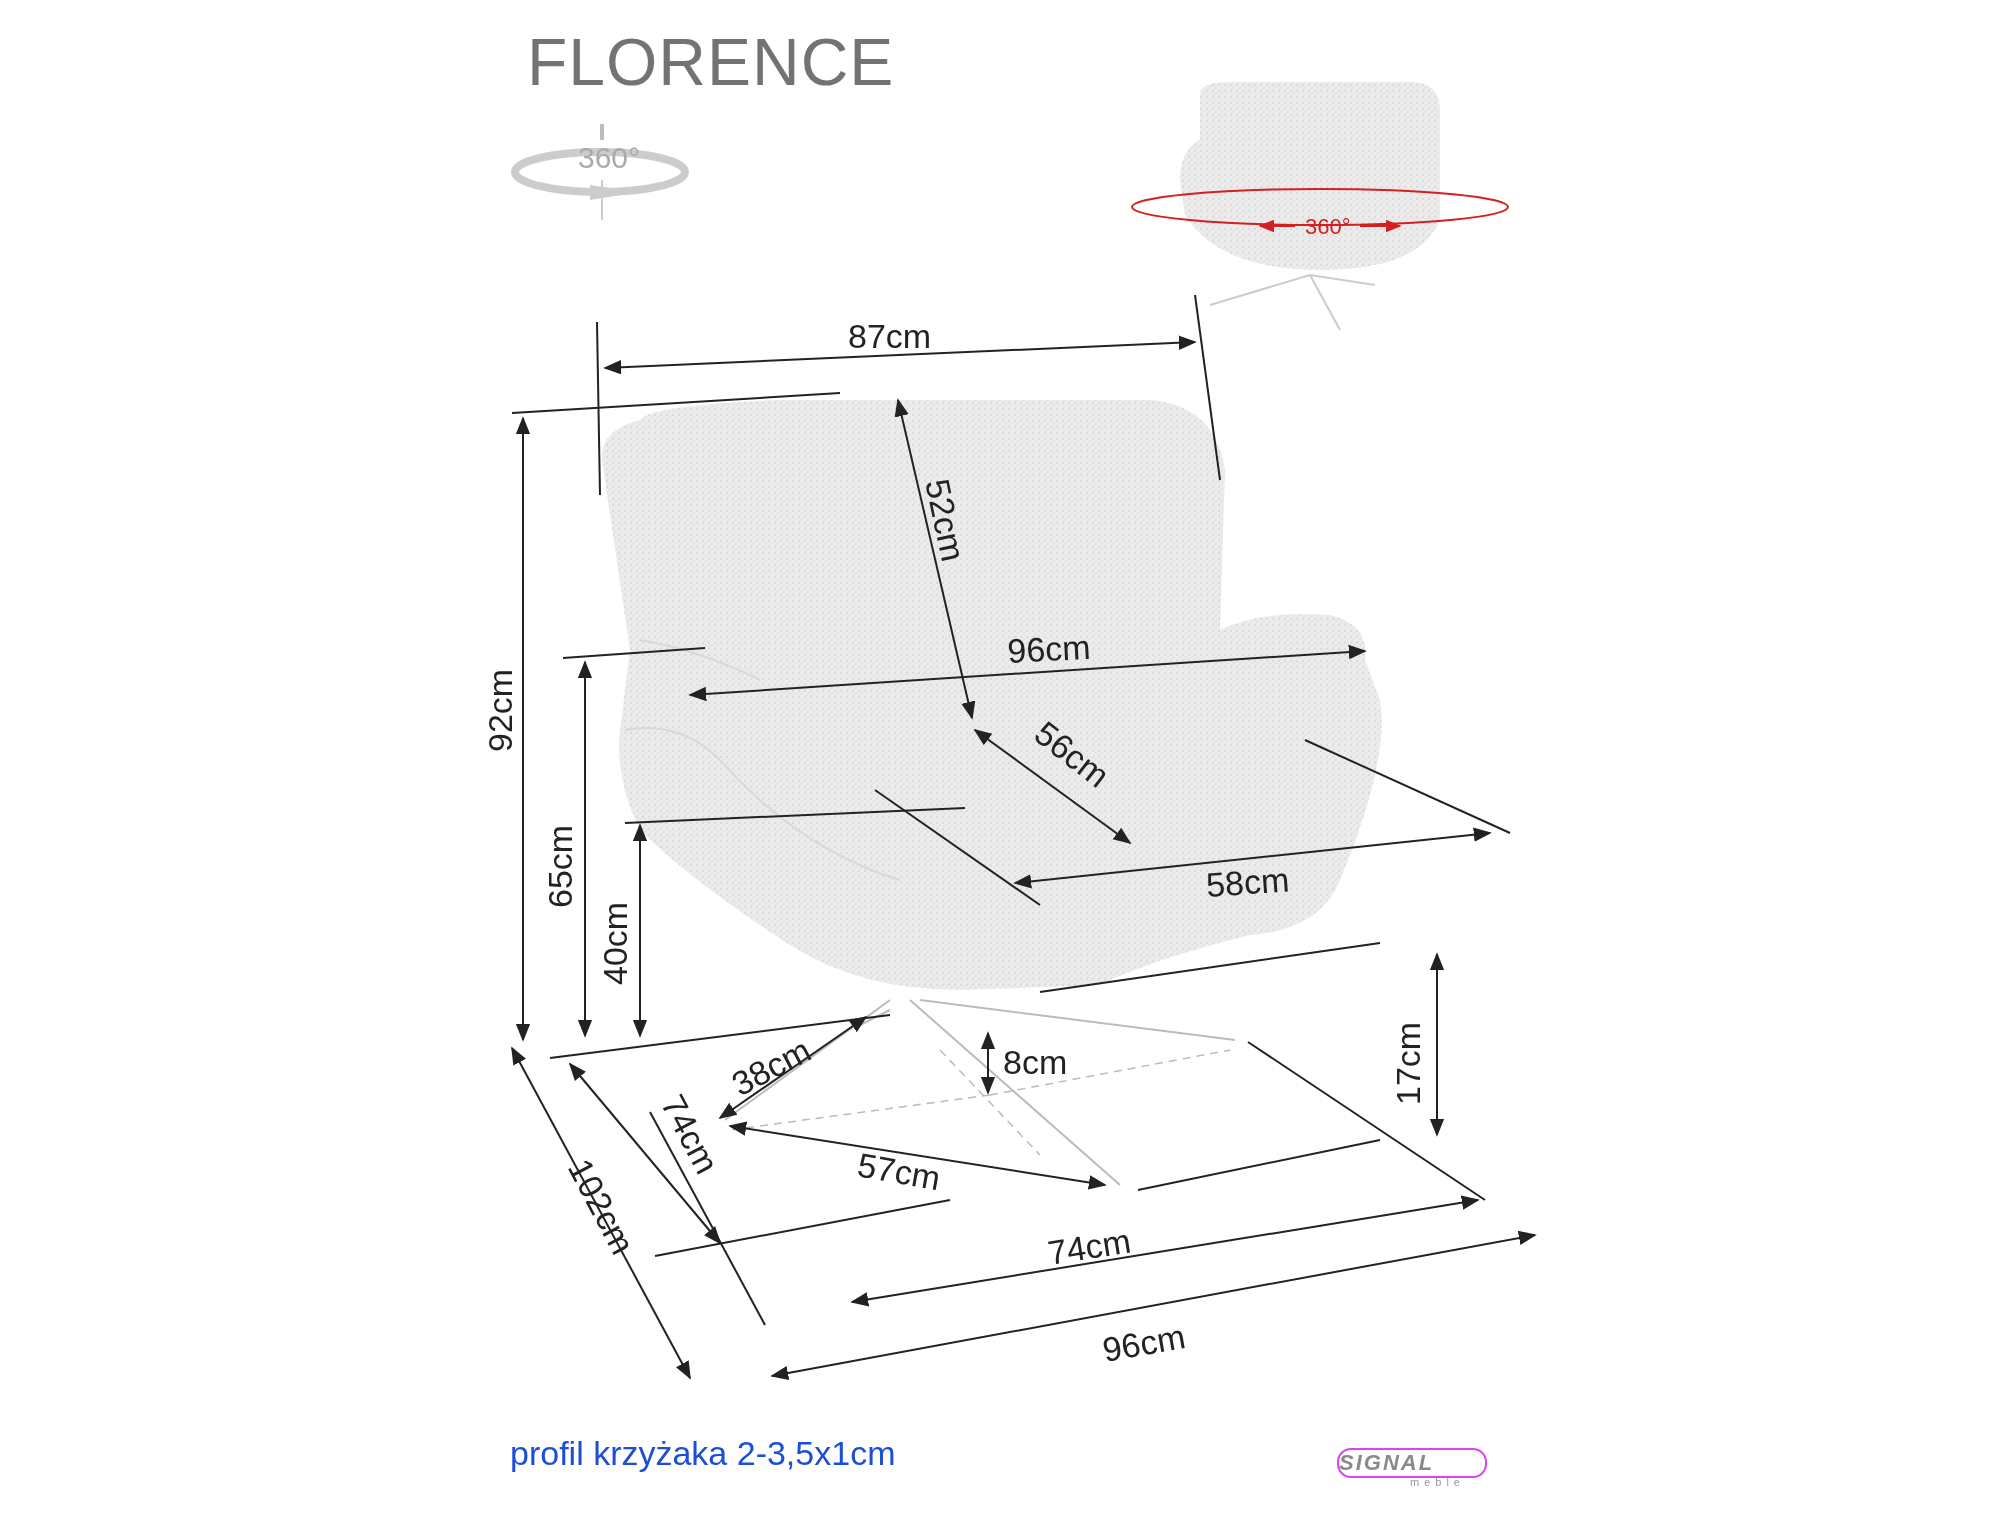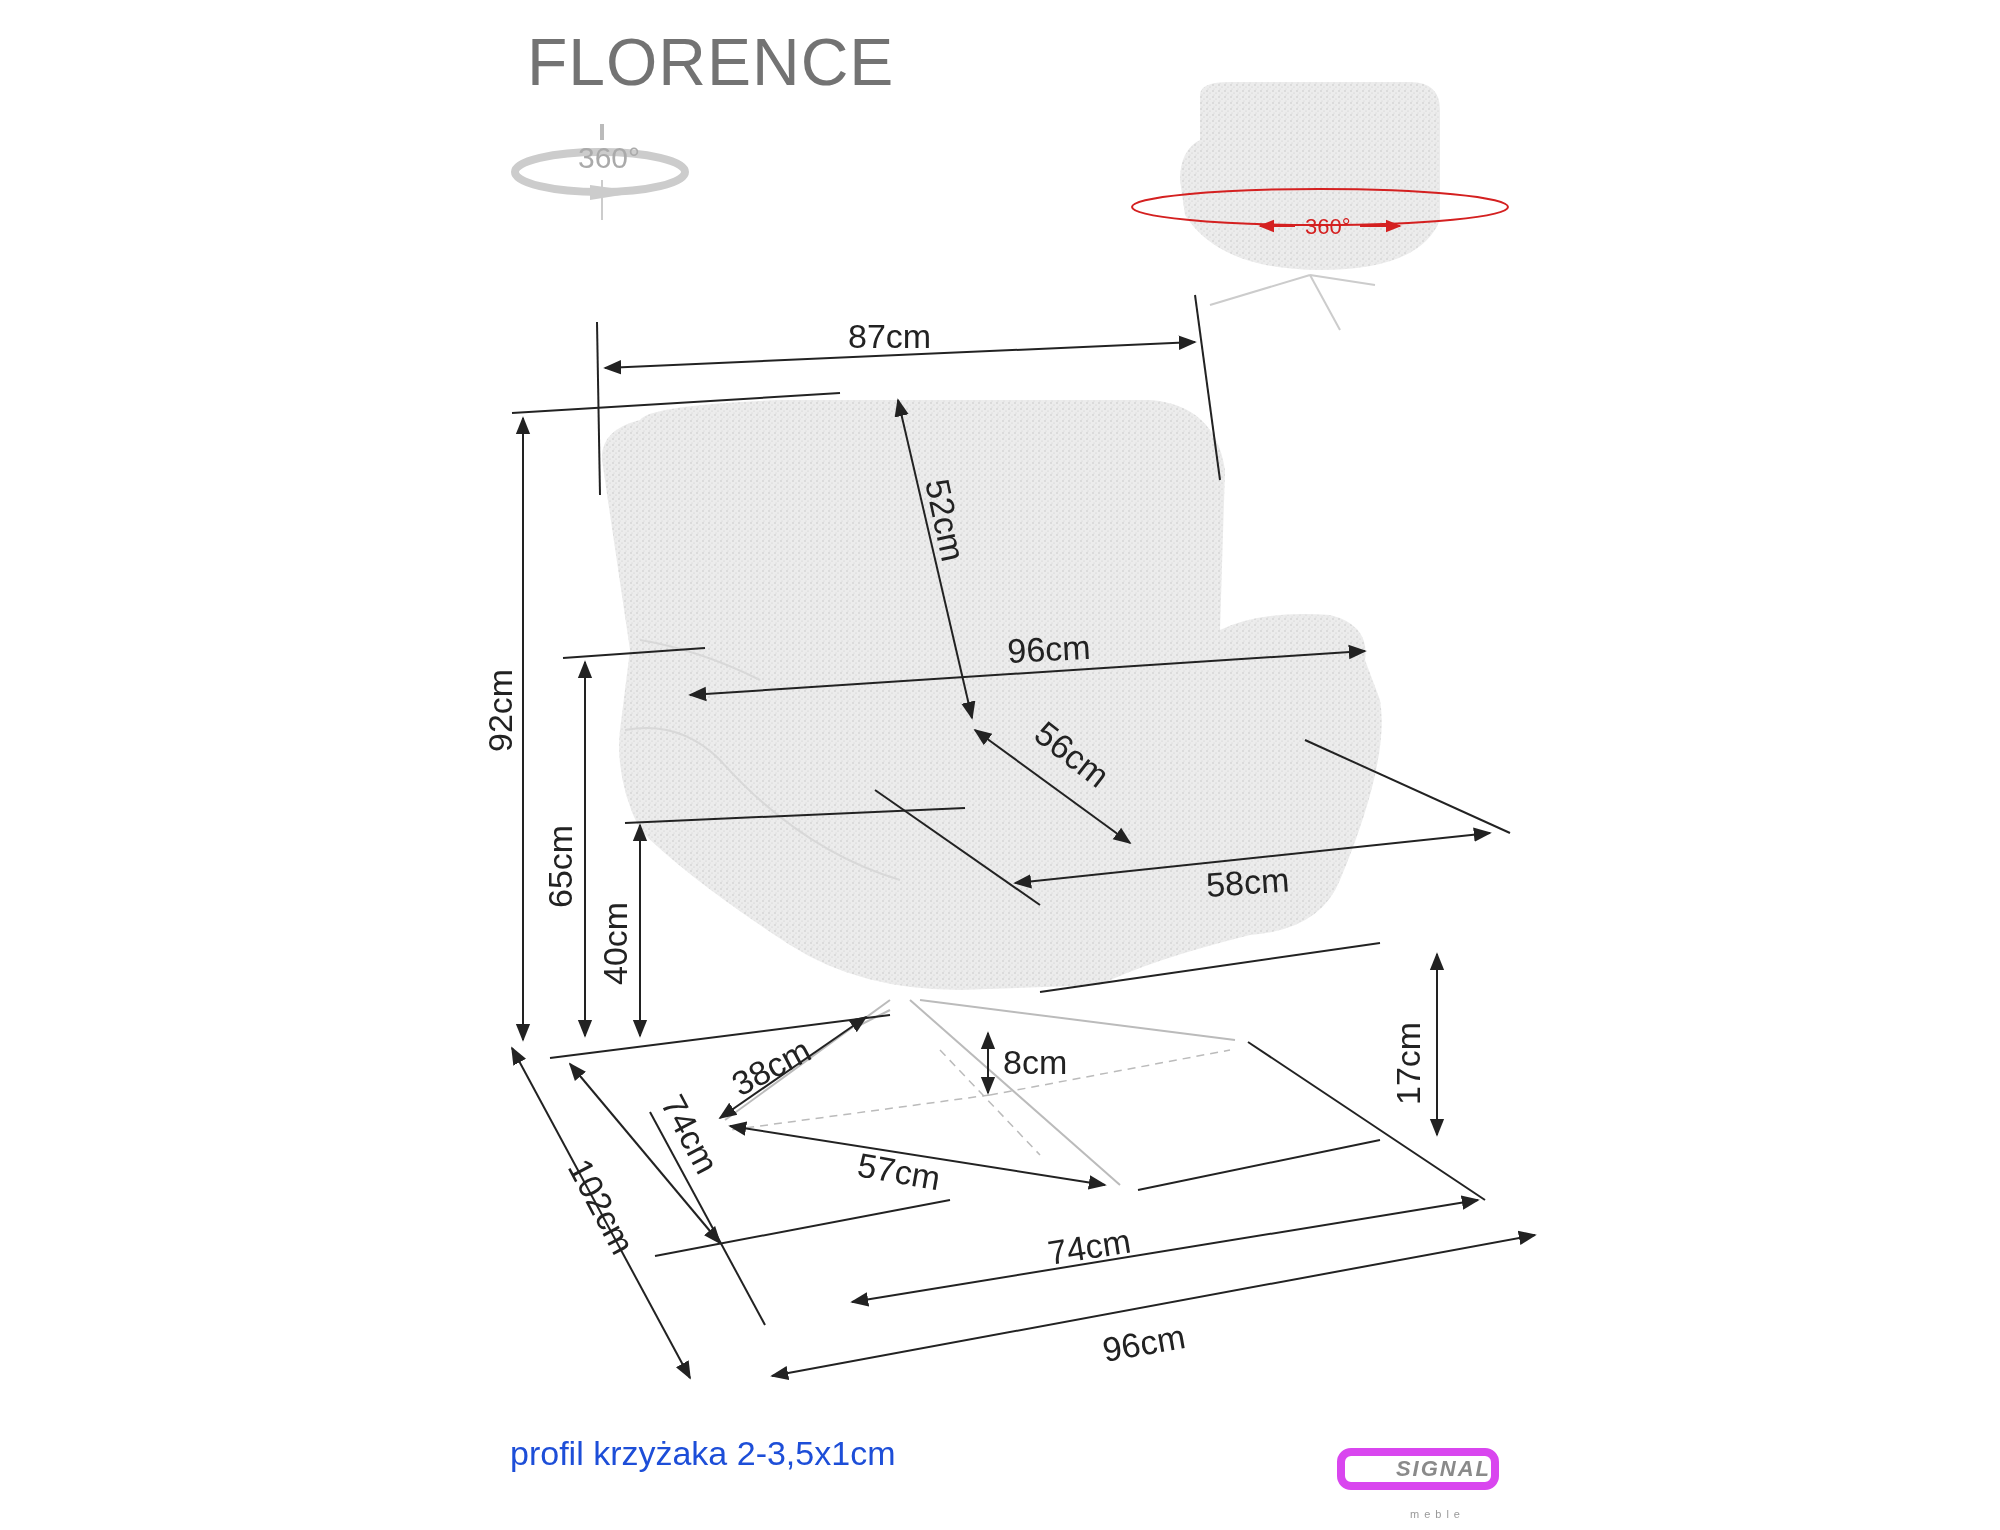--- a/index.html
+++ b/index.html
@@ -1,24 +1,24 @@
 <!DOCTYPE html>
 <html><head>
 <meta charset="utf-8">
 <style>
   html, body { margin:0; padding:0; background:#ffffff; }
   body { width:2000px; height:1530px; position:relative; overflow:hidden;
          font-family:"Liberation Sans", sans-serif; color:#222; }
   .title { position:absolute; left:527px; top:24px; font-size:66px; letter-spacing:1px; color:#737373; }
   .footnote { position:absolute; left:510px; top:1434px; font-size:34px; color:#1d4ed8; }
   .logo { position:absolute; left:1337px; top:1448px; width:146px; height:26px;
-          border:8px solid #d946ef; border-radius:14px; text-align:right;
+          border:2px solid #d946ef; border-radius:14px; text-align:left;
           font-weight:bold; font-style:italic; font-size:22px; line-height:26px;
           color:#8a8a8a; letter-spacing:2px; }
-  .logo-sub { position:absolute; left:1410px; top:1508px; font-size:11px; color:#999; letter-spacing:5px; }
+  .logo-sub { position:absolute; left:1410px; top:1476px; font-size:11px; color:#999; letter-spacing:5px; }
   svg.diagram { position:absolute; left:0; top:0; }
   .dim { font-size:34px; fill:#222; font-family:"Liberation Sans", sans-serif; }
   .small360 { font-size:30px; fill:#aaa; font-family:"Liberation Sans", sans-serif; }
   .red360 { font-size:22px; fill:#d42020; font-family:"Liberation Sans", sans-serif; }
 </style>
 </head>
 <body>
 
 <div class="title">FLORENCE</div>
 

